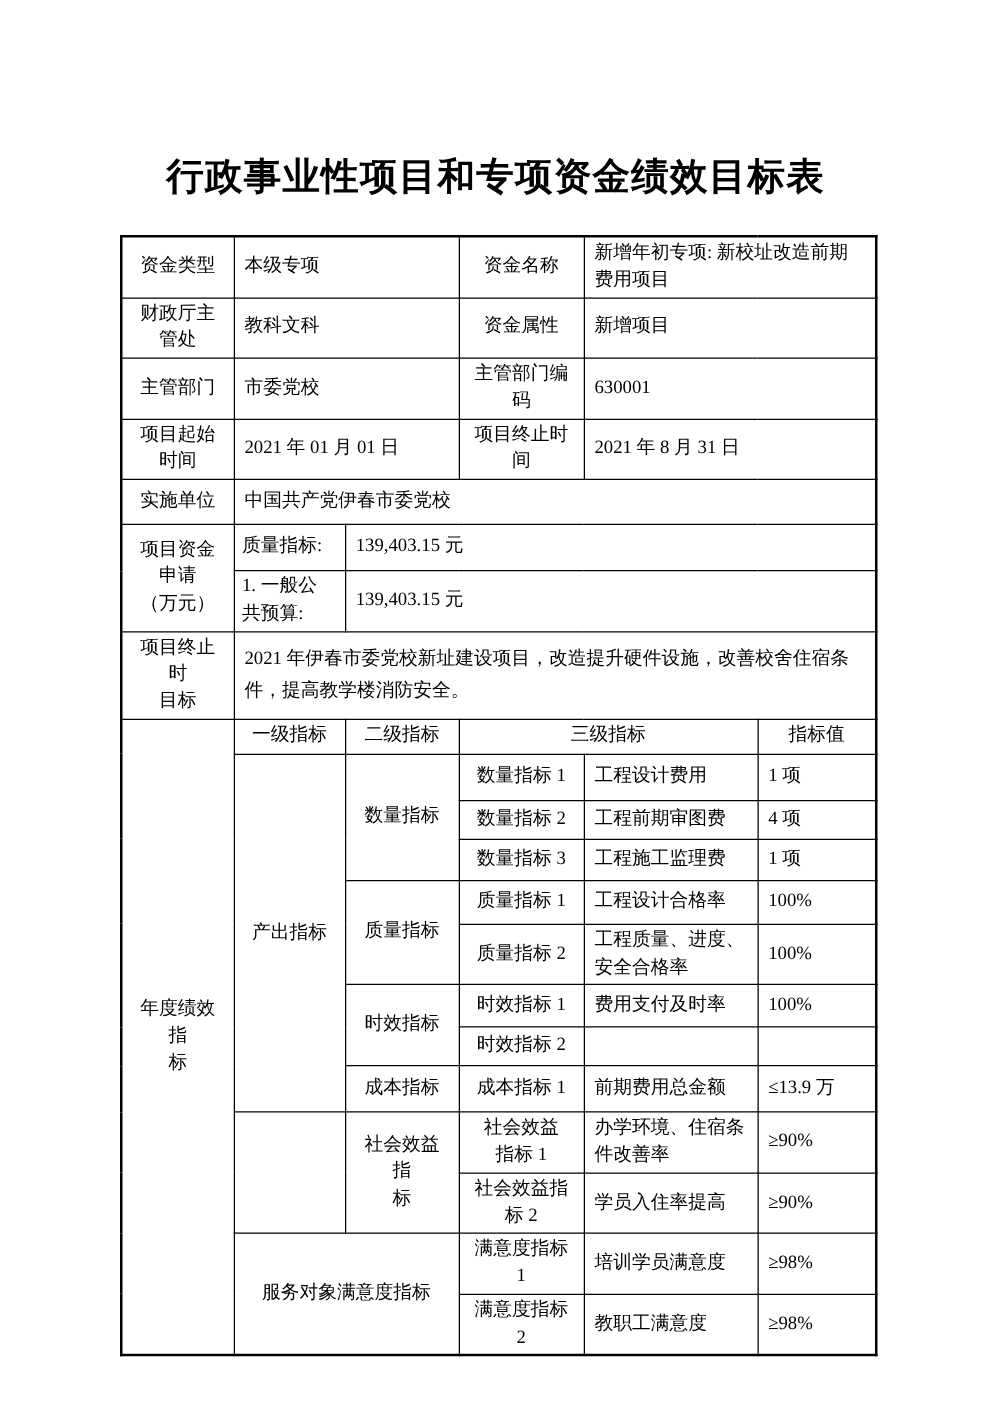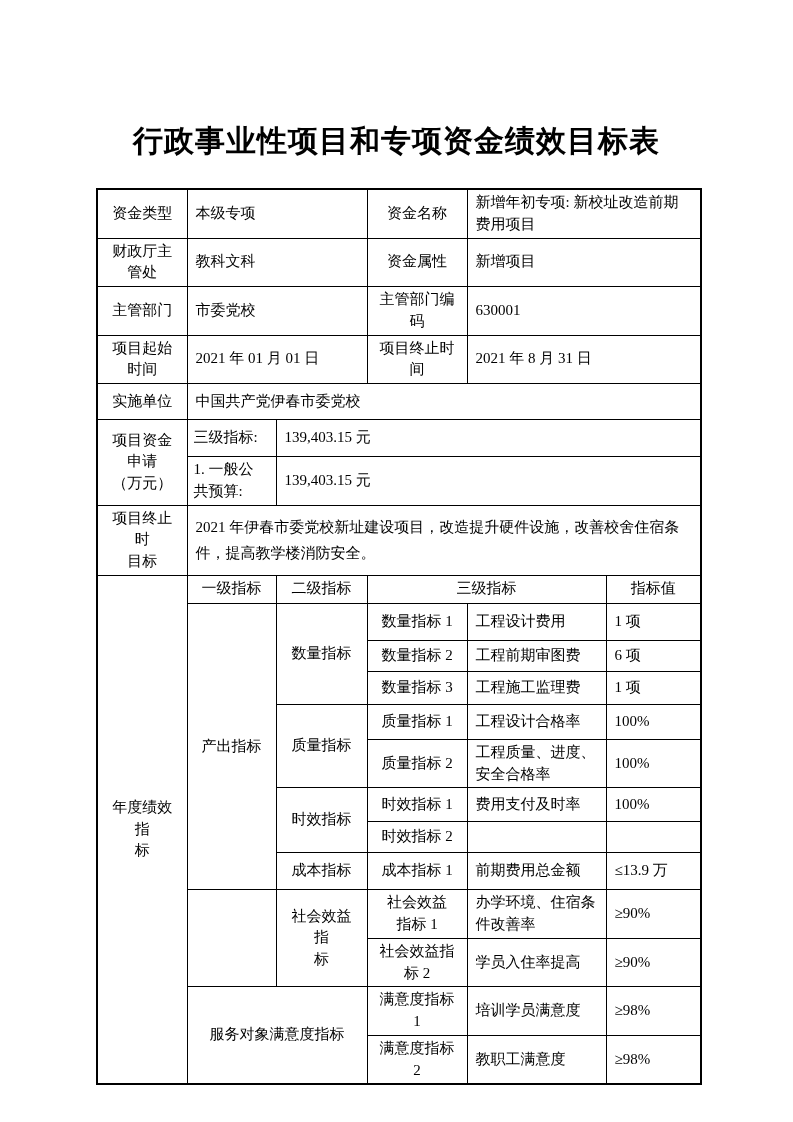--- a/index.html
+++ b/index.html
@@ -104,21 +104,21 @@
 
     <tr class="h36">
       <td class="lbl">实施单位</td>
       <td class="val" colspan="5">中国共产党伊春市委党校</td>
     </tr>
 
     <tr class="h37">
       <td class="lbl" rowspan="2">项目资金
 申请
 （万元）</td>
-      <td class="val" style="padding:2px 6px">三级指标:</td>
+      <td class="val" style="padding:2px 6px">质量指标:</td>
       <td class="val" colspan="4">139,403.15 元</td>
     </tr>
     <tr class="h45">
       <td class="val" style="padding:2px 6px">1. 一般公
 共预算:</td>
       <td class="val" colspan="4">139,403.15 元</td>
     </tr>
 
     <tr class="h55">
       <td class="lbl">项目终止时
@@ -138,21 +138,21 @@
     <tr class="h37">
       <td class="lbl" rowspan="8">产出指标</td>
       <td class="lbl" rowspan="3">数量指标</td>
       <td class="ctr">数量指标 1</td>
       <td class="val">工程设计费用</td>
       <td class="val">1 项</td>
     </tr>
     <tr class="h31">
       <td class="ctr">数量指标 2</td>
       <td class="val">工程前期审图费</td>
-      <td class="val">6 项</td>
+      <td class="val">4 项</td>
     </tr>
     <tr class="h33">
       <td class="ctr">数量指标 3</td>
       <td class="val">工程施工监理费</td>
       <td class="val">1 项</td>
     </tr>
 
     <tr class="h35">
       <td class="lbl" rowspan="2">质量指标</td>
       <td class="ctr">质量指标 1</td>

